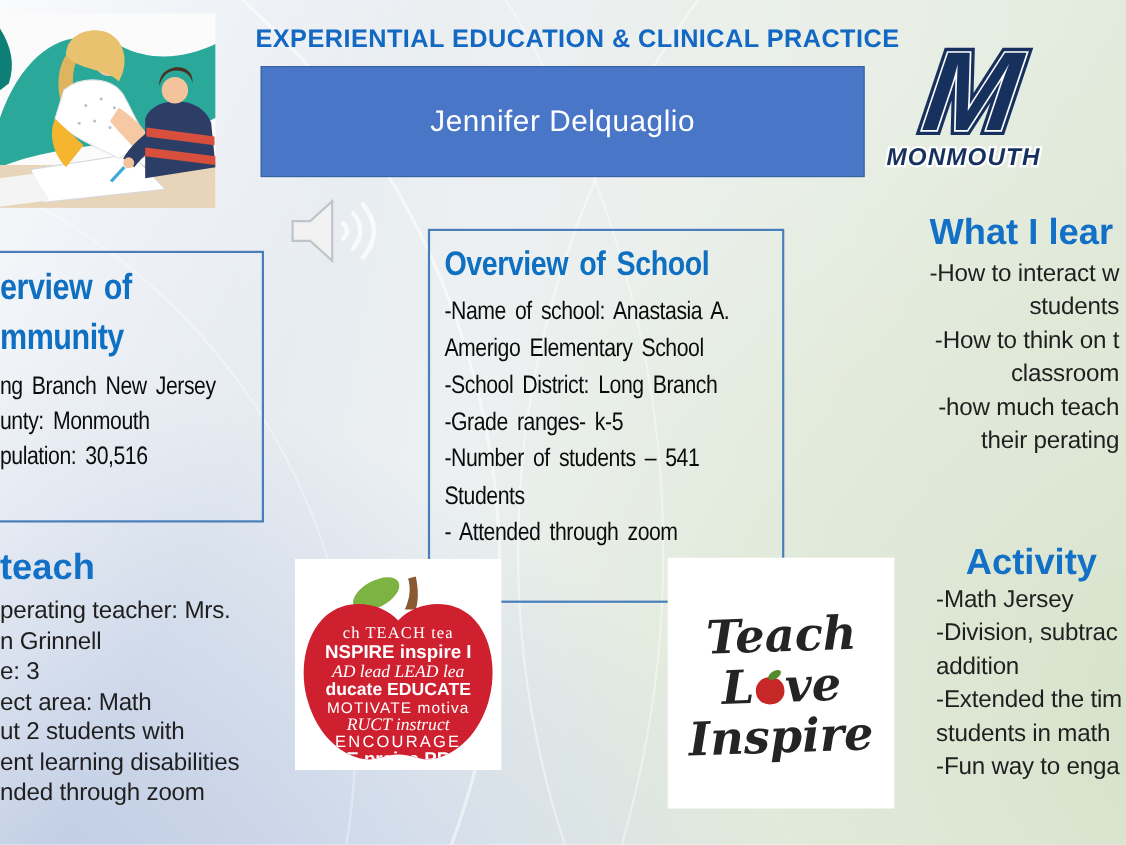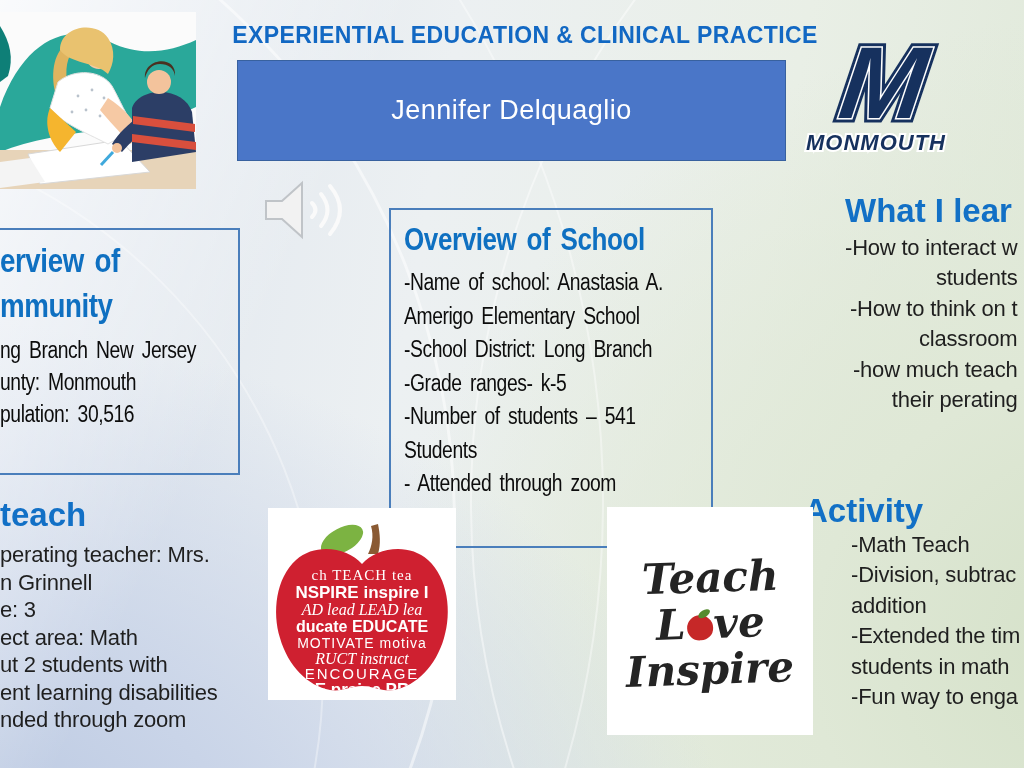--- a/index.html
+++ b/index.html
@@ -38,21 +38,21 @@
   .school-inner{position:absolute;left:13px;top:8px;}
   .school-inner .cond-title{font-size:31px;line-height:44px;}
   .school-inner .cond-body{line-height:33.5px;white-space:normal;width:365px;}
 
   .sec-title{position:absolute;font-size:33px;font-weight:bold;color:#1270c6;white-space:nowrap;}
   .sec-body{position:absolute;font-size:22px;line-height:30.4px;color:#1f1f1f;white-space:nowrap;letter-spacing:-0.2px;}
   .placement-title{left:0;top:496px;}
   .placement-body{left:0;top:541px;line-height:27.5px;}
   .learned-title{left:845px;top:192px;}
   .learned-body{left:845px;top:233px;text-align:right;}
-  .activity-title{left:804px;top:492px;}
+  .activity-title{left:878px;top:492px;}
   .activity-body{left:851px;top:530px;}
 
   .apple-img{position:absolute;left:268px;top:508px;width:188px;height:192px;z-index:3;}
   .tli-img{position:absolute;left:607px;top:507px;width:206px;height:228px;background:#ffffff;z-index:3;
     display:flex;flex-direction:column;align-items:center;justify-content:center;padding-top:6px;box-sizing:border-box;}
   .tli-line{font-family:"DejaVu Serif",serif;font-style:italic;font-weight:bold;color:#242424;
     font-size:42px;line-height:46px;transform:rotate(-2deg);}
   .apple-o{display:inline-block;width:26px;height:25px;background:#c62828;border-radius:50% 50% 48% 48%;
     position:relative;vertical-align:-2px;margin:0 1px;}
   .apple-o::before{content:'';position:absolute;width:13px;height:7px;background:#558b2f;border-radius:50%;
@@ -161,21 +161,21 @@
     <div>-How to interact w</div>
     <div>students</div>
     <div>-How to think on t</div>
     <div>classroom</div>
     <div>-how much teach</div>
     <div>their perating</div>
   </div>
 
   <div class="sec-title activity-title">Activity</div>
   <div class="sec-body activity-body">
-    <div>-Math Teach</div>
+    <div>-Math Jersey</div>
     <div>-Division, subtrac</div>
     <div>addition</div>
     <div>-Extended the tim</div>
     <div>students in math</div>
     <div>-Fun way to enga</div>
   </div>
 
   <svg class="apple-img" viewBox="0 0 188 192">
     <rect width="188" height="192" fill="#ffffff"></rect>
     <path d="M103,18 C106,28 104,38 100,46 L110,46 C113,36 112,26 110,16 Z" fill="#8a5a33"></path>

